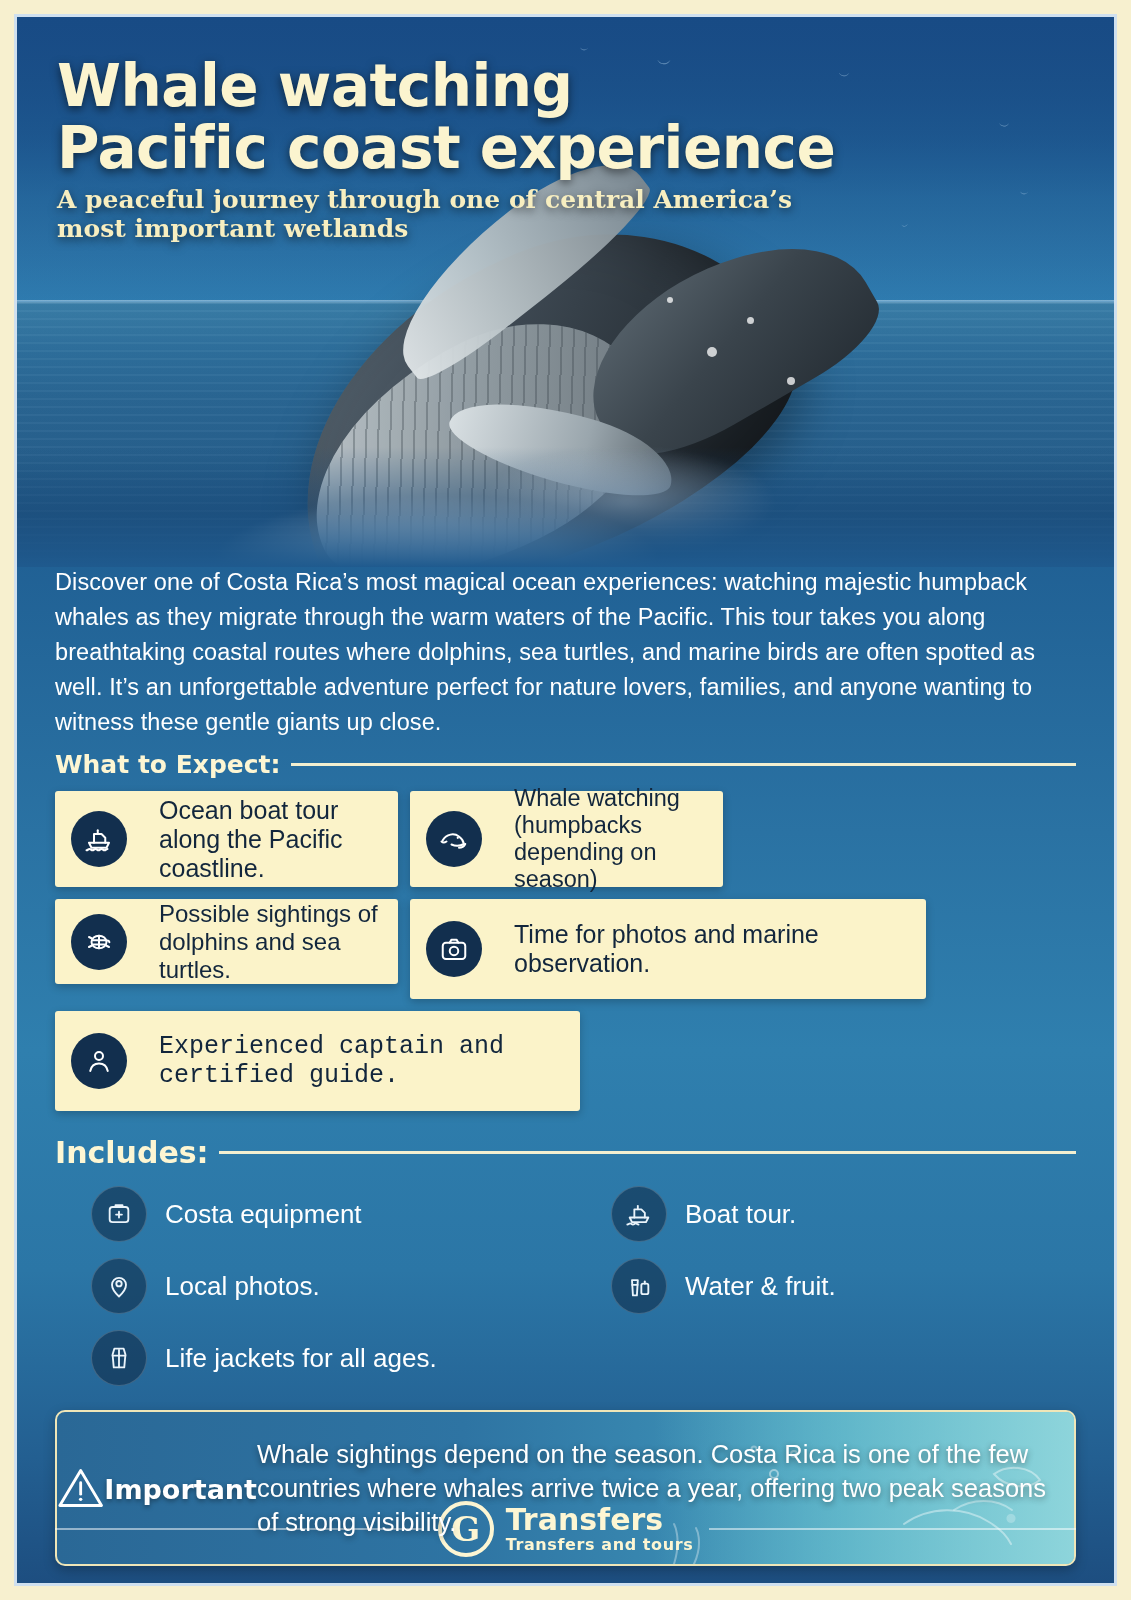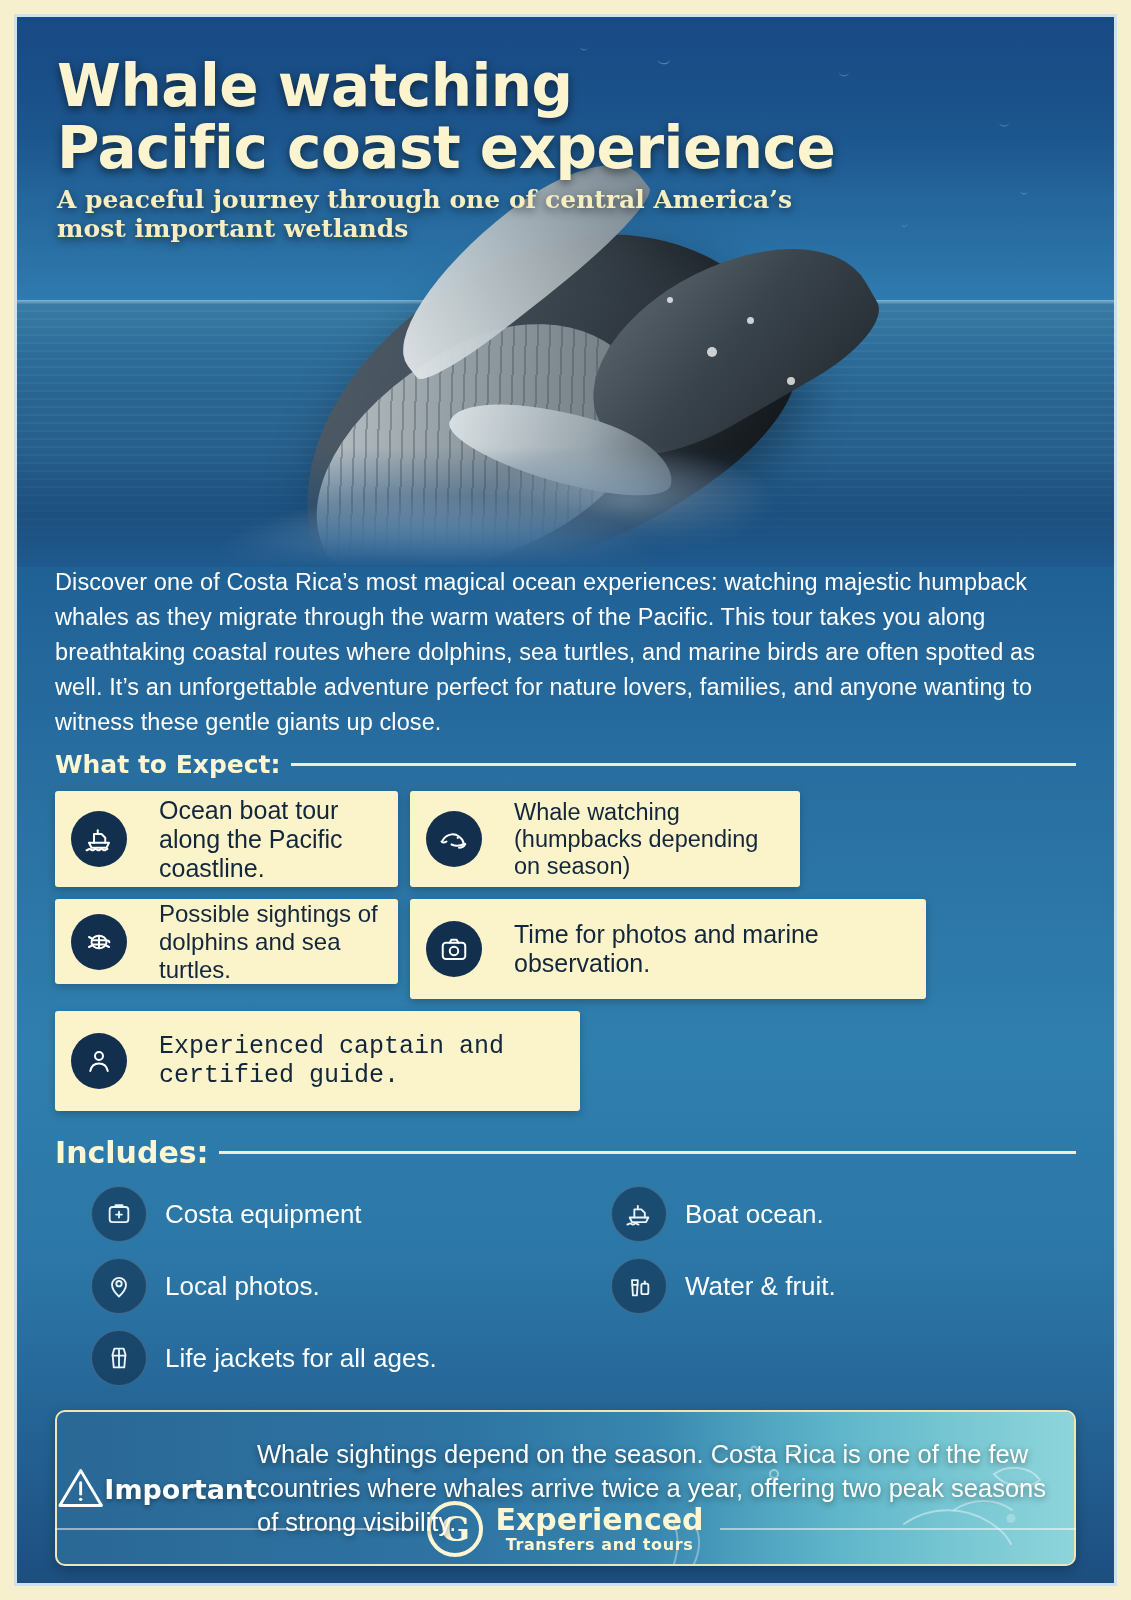--- a/index.html
+++ b/index.html
@@ -206,21 +206,21 @@
     padding: 12px 16px;
     box-shadow: 0 3px 8px rgba(0,0,0,.22);
   }
   .card .txt {
     color: #12263c;
     font-size: 25px;
     line-height: 29px;
     font-weight: 500;
   }
   .card.c1 { width: 343px; height: 96px; }
-  .card.c2 { width: 390px; height: 96px; }
+  .card.c2 { width: 313px; height: 96px; }
   .card.c3 { width: 343px; height: 85px; }
   .card.c4 { width: 516px; height: 100px; }
   .card.c5 { width: 525px; height: 100px; font-family: Liberation Mono, monospace; }
   .card.c2 .txt { font-size: 23.5px; line-height: 27px; }
   .card.c3 .txt { font-size: 24px; line-height: 28px; }
 
   .ico {
     flex: 0 0 auto;
     width: 56px; height: 56px; border-radius: 50%;
     background: #122f4e;
@@ -439,21 +439,21 @@
 
         <div class="inc-item">
           <span class="inc-ico">
             <svg viewBox="0 0 24 24" fill="none" stroke="currentColor" stroke-width="1.6" stroke-linecap="round" stroke-linejoin="round">
               <path d="M4 15h16l-2 4H6z"></path>
                 <path d="M8 15V8h6l3 3v4"></path>
                 <path d="M11 8V5"></path>
               <path d="M2 21c1.2 0 1.2-1 2.4-1s1.2 1 2.4 1 1.2-1 2.4-1 1.2 1 2.4 1"></path>
             </svg>
           </span>
-          <span class="inc-txt">Boat ocean.</span>
+          <span class="inc-txt">Boat tour.</span>
         </div>
 
         <div class="inc-item">
           <span class="inc-ico">
             <svg viewBox="0 0 24 24" fill="none" stroke="currentColor" stroke-width="1.6" stroke-linecap="round" stroke-linejoin="round">
               <path d="M12 21s6-5.4 6-10a6 6 0 10-12 0c0 4.6 6 10 6 10z"></path>
               <circle cx="12" cy="10" r="2.3"></circle>
             </svg>
           </span>
           <span class="inc-txt">Local photos.</span>
@@ -508,21 +508,21 @@
         <div class="warn-text">Whale sightings depend on the season. Costa Rica is one of the few countries where whales arrive twice a year, offering two peak seasons of strong visibility.</div>
       </div>
 
     </div>
 
     <div class="footer">
       <span class="f-rule"></span>
       <span class="logo">
         <span class="logo-mark">G</span>
         <span class="logo-txt">
-          <span class="l1" style="display:block;">Experienced</span>
+          <span class="l1" style="display:block;">Transfers</span>
           <span class="l2" style="display:block;">Transfers and tours</span>
         </span>
       </span>
       <span class="f-rule"></span>
     </div>
 
   </div>
 </div>
 
 </body></html>

